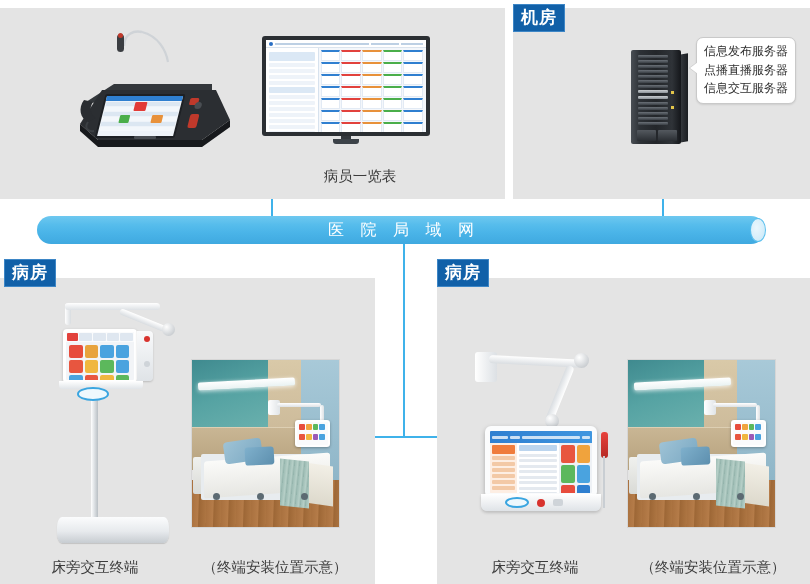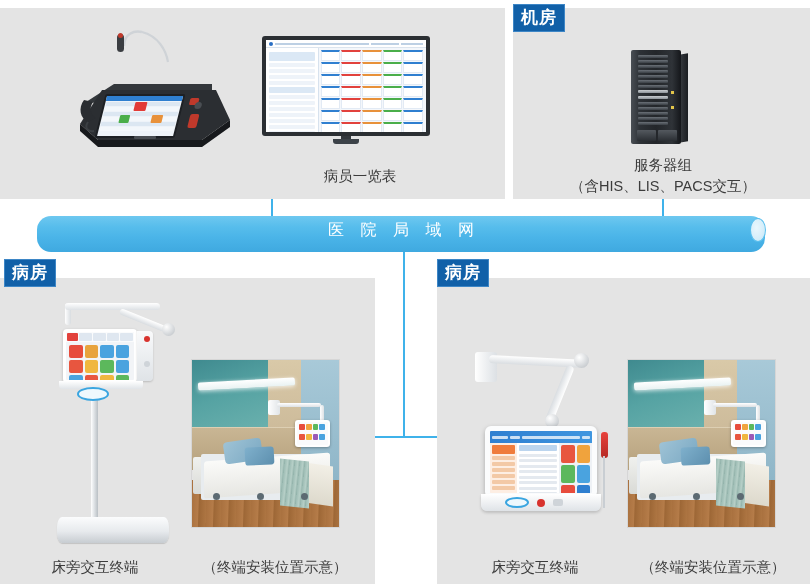--- a/index.html
+++ b/index.html
@@ -53,21 +53,21 @@
   #cap-server   { left: 563px; top: 155px; width: 200px; }
   #cap-term-l   { left: 10px;  top: 557px; width: 170px; }
   #cap-scene-l  { left: 180px; top: 557px; width: 190px; }
   #cap-term-r   { left: 450px; top: 557px; width: 170px; }
   #cap-scene-r  { left: 618px; top: 557px; width: 190px; }
 
   
   #bus {
     position: absolute;
     left: 37px; top: 216px;
-    width: 728px; height: 36px;
+    width: 728px; height: 28px;
     background: linear-gradient(to bottom,
        #6ec8f0 0%, #57bdec 30%, #4ab4e8 60%, #3fa9e0 100%);
     border-radius: 14px / 14px;
     z-index: 12;
   }
   #bus-cap {
     position: absolute;
     right: -1px; top: 2px;
     width: 16px; height: 24px;
     border-radius: 50%;
@@ -574,20 +574,26 @@
       <div class="rack-slot" style="top:62px"></div>
       <div class="rack-slot" style="top:67px"></div>
       <div class="rack-slot" style="top:72px"></div>
       <div class="rack-led" style="left:40px;top:41px"></div>
       <div class="rack-led" style="left:40px;top:56px"></div>
       <div class="rack-psu" style="left:6px"></div>
       <div class="rack-psu" style="left:27px"></div>
     </div>
   </div>
 
+  <div id="callout">
+    <div class="tail"></div>
+    <div>信息发布服务器</div>
+    <div>点播直播服务器</div>
+    <div>信息交互服务器</div>
+  </div>
 
   <div class="conn" id="conn-patients"></div>
   <div class="conn" id="conn-server"></div>
   <div class="conn" id="conn-down"></div>
   <div class="conn" id="conn-cross"></div>
 
   <div id="bus">
     <div id="bus-label">医 院 局 域 网</div>
     <div id="bus-cap"></div>
   </div>
@@ -744,23 +750,19 @@
         <span class="t" style="background: rgb(74, 163, 223);"></span>
         <span class="t" style="background: rgb(232, 86, 63);"></span>
         <span class="t" style="background: rgb(240, 183, 63);"></span>
         <span class="t" style="background: rgb(155, 89, 182);"></span>
         <span class="t" style="background: rgb(74, 163, 223);"></span>
       </div>
   </div>
 
   <div class="caption" id="cap-patients">病员一览表</div>
 
-  <div class="caption" id="cap-server">
-    <div>服务器组</div>
-    <div>（含HIS、LIS、PACS交互）</div>
-  </div>
 
   <div class="caption" id="cap-term-l">床旁交互终端</div>
   <div class="caption" id="cap-scene-l">（终端安装位置示意）</div>
   <div class="caption" id="cap-term-r">床旁交互终端</div>
   <div class="caption" id="cap-scene-r">（终端安装位置示意）</div>
 
 </div>
 
 </body></html>

